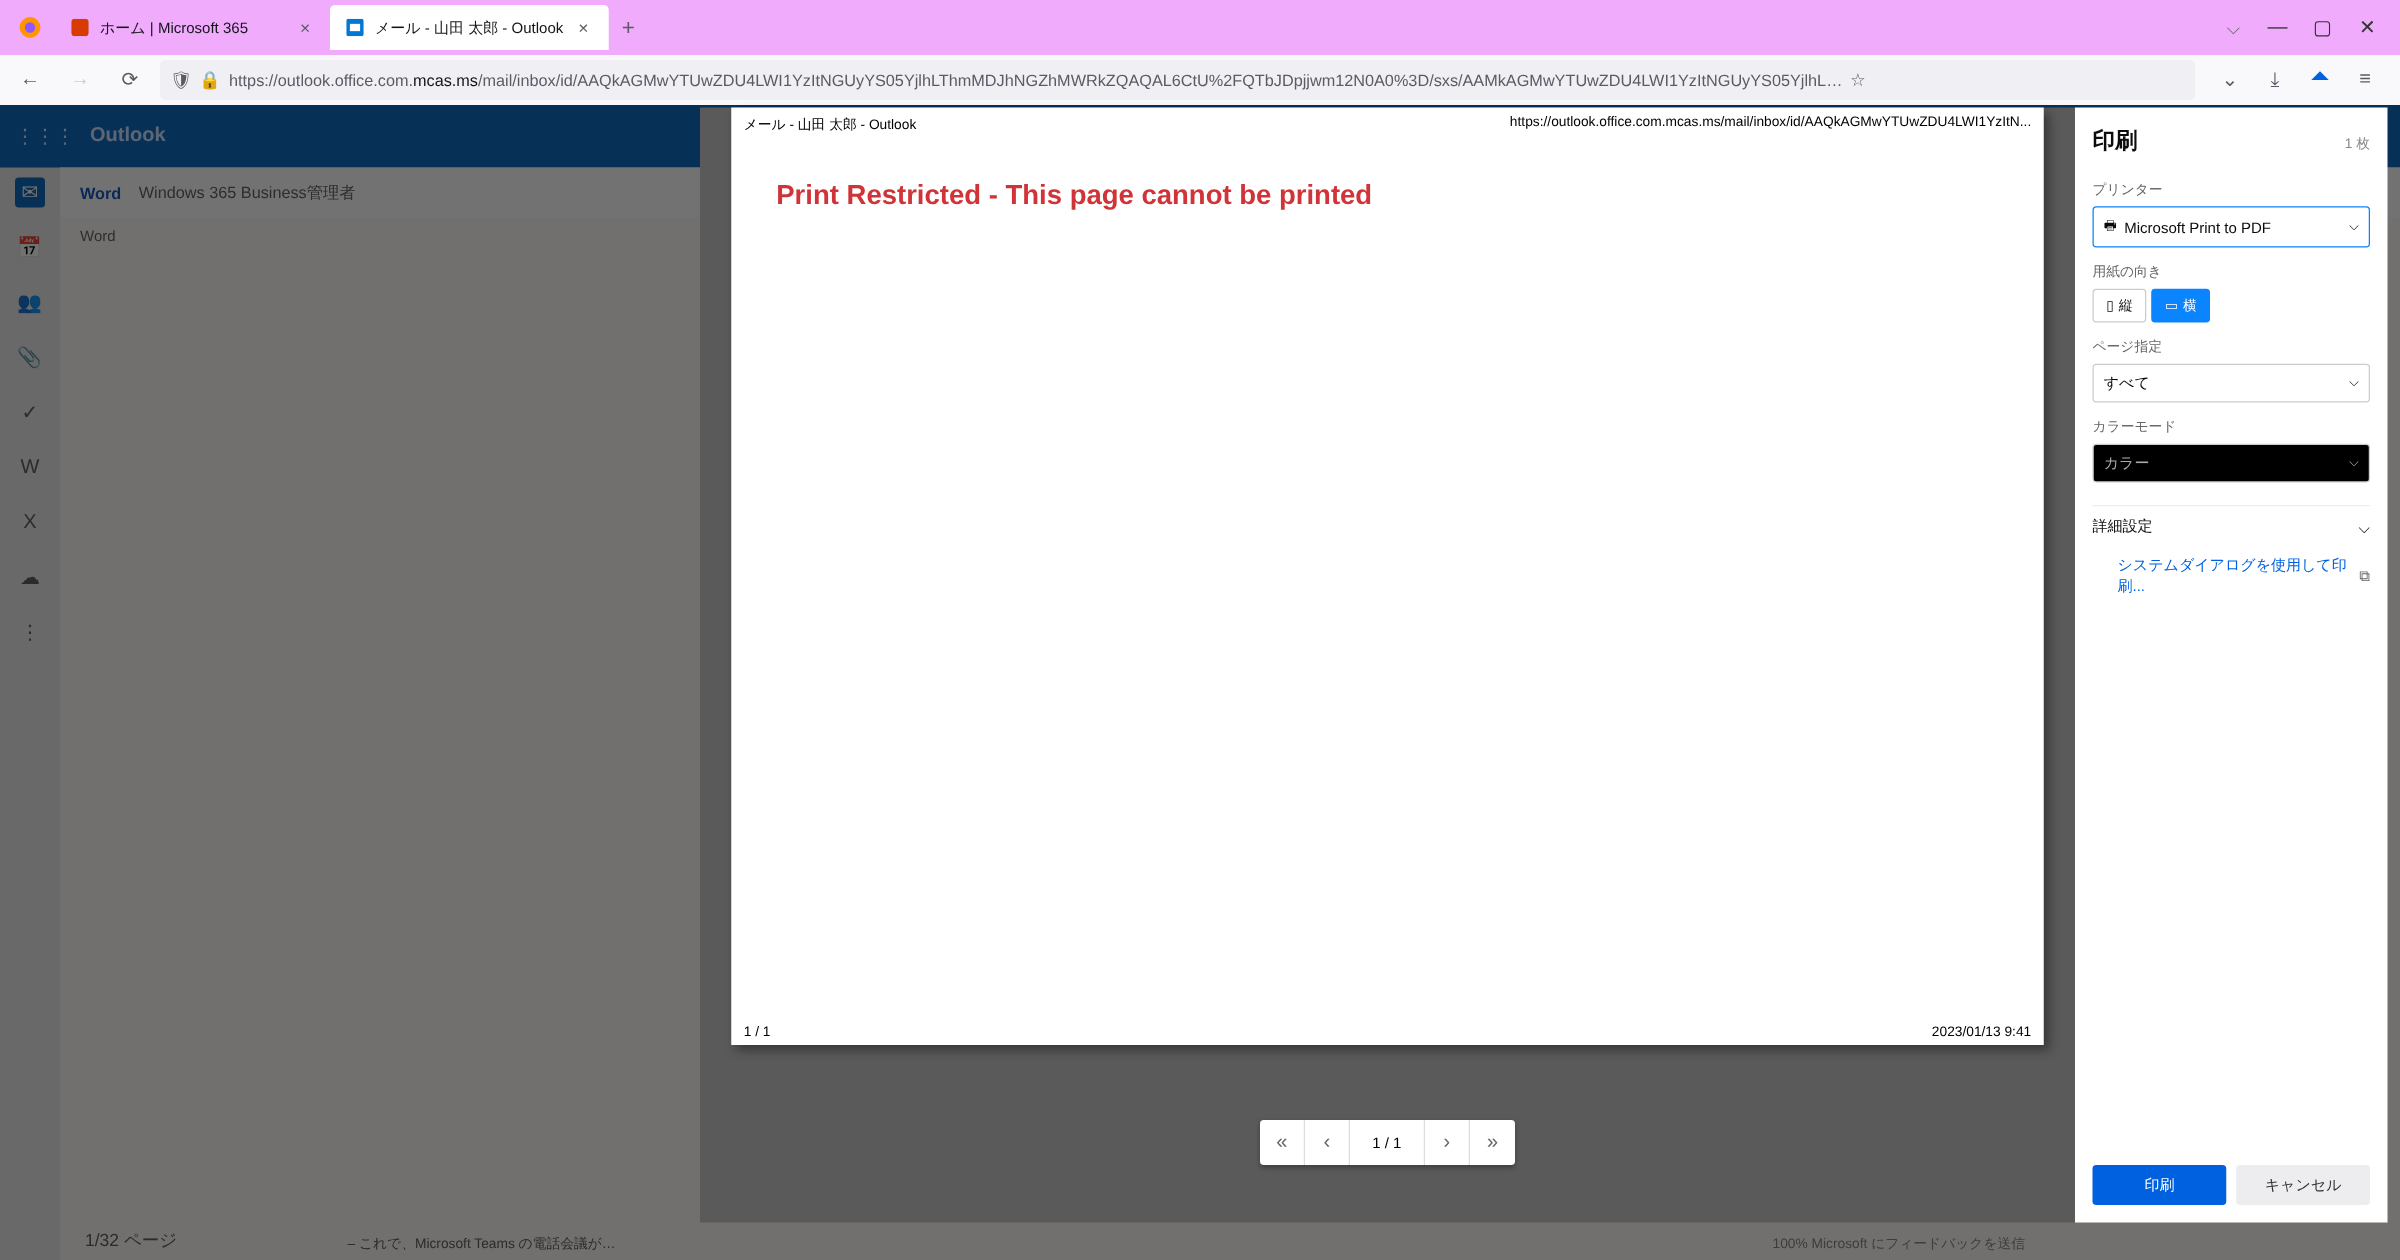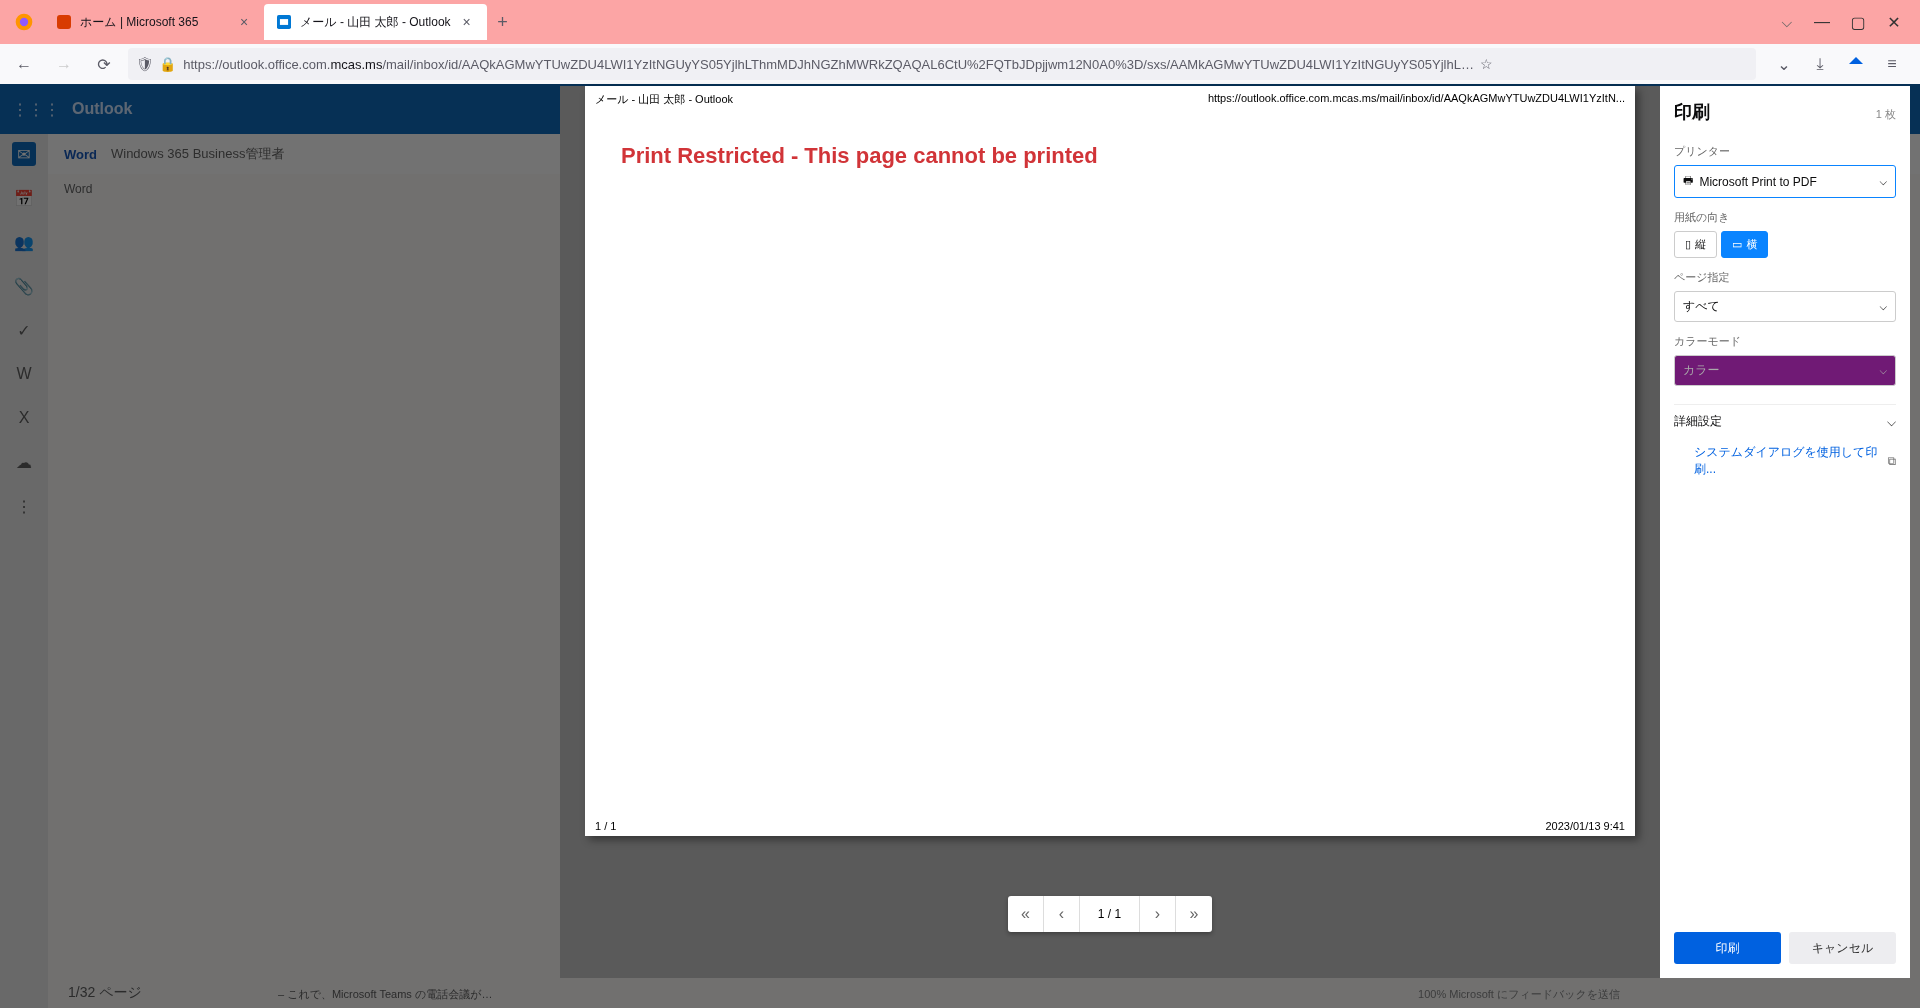--- a/index.html
+++ b/index.html
@@ -1,19 +1,19 @@
 <!DOCTYPE html>
 <html><head>
   <meta charset="utf-8">
   <style>
     * { margin: 0; padding: 0; box-sizing: border-box; font-family: "Segoe UI", "Meiryo", sans-serif; }
     body { width: 1920px; height: 1008px; background: #f0f0f0; overflow: hidden; position: relative; }
     
     
-    .browser-chrome { background: #fca5a5; border-bottom: 1px solid #ccc; }
+    .browser-chrome { background: #f0abfc; border-bottom: 1px solid #ccc; }
     .tab-bar { display: flex; align-items: center; height: 44px; padding: 0 4px; }
     .ff-icon { width: 32px; height: 32px; display: flex; align-items: center; justify-content: center; margin: 0 4px; }
     .tab { display: flex; align-items: center; height: 36px; padding: 0 12px; border-radius: 4px 4px 0 0; min-width: 220px; max-width: 240px; gap: 8px; cursor: pointer; }
     .tab.active { background: #fff; }
     .tab.inactive { background: transparent; }
     .tab-icon { width: 16px; height: 16px; display: flex; align-items: center; justify-content: center; font-size: 12px; }
     .tab-title { font-size: 12px; color: #15141a; flex: 1; white-space: nowrap; overflow: hidden; }
     .tab-close { width: 16px; height: 16px; display: flex; align-items: center; justify-content: center; font-size: 14px; color: #5b5b66; }
     .new-tab { width: 32px; height: 32px; display: flex; align-items: center; justify-content: center; font-size: 18px; color: #5b5b66; }
     .tab-spacer { flex: 1; }
@@ -67,21 +67,21 @@
     .pager-btn:last-child{ border-right:none;}
     .pager-text{ width:60px; display:flex; align-items:center; justify-content:center; font-size:12px; border-right:1px solid #ddd;}
     
     .settings-panel{ width:250px; background:#fff; padding:14px 14px; display:flex; flex-direction:column; font-size:12px; color:#0c0c0d;}
     .settings-header{ display:flex; justify-content:space-between; align-items:baseline; margin-bottom:14px;}
     .settings-title{ font-size:18px; font-weight:600;}
     .sheet-count{ font-size:11px; color:#888;margin-left:42px;}
     .section-label{ font-size:11px; color:#666; margin-bottom:6px; margin-top:6px;}
     .dropdown{ border:1.5px solid #0a84ff; border-radius:3px; padding:6px 8px; display:flex; align-items:center; gap:6px; margin-bottom:6px;}
     .dropdown.plain{ border:1px solid #ccc;}
-    .dropdown.disabled{ background:#701a75; color:#aaa;}
+    .dropdown.disabled{ background:#000000; color:#aaa;}
     .dd-icon{ font-size:11px;}
     .dd-text{ flex:1;}
     .dd-caret{ font-size:10px;}
     .orient-row{ display:flex; gap:4px; margin-bottom:6px;}
     .orient-btn{ border:1px solid #ccc; border-radius:3px; padding:5px 10px; display:flex; align-items:center; gap:4px; font-size:11px;}
     .orient-btn.active{ background:#0a84ff; color:#fff; border-color:#0a84ff;}
     .detail-row{ display:flex; justify-content:space-between; align-items:center; padding:8px 0; border-top:1px solid #eee;}
     .link-row{ display:flex; justify-content:space-between; align-items:center; padding:6px 0;margin-left:20px;}
     .link-text{ color:#0061e0;}
     .external-icon{ color:#666;}

